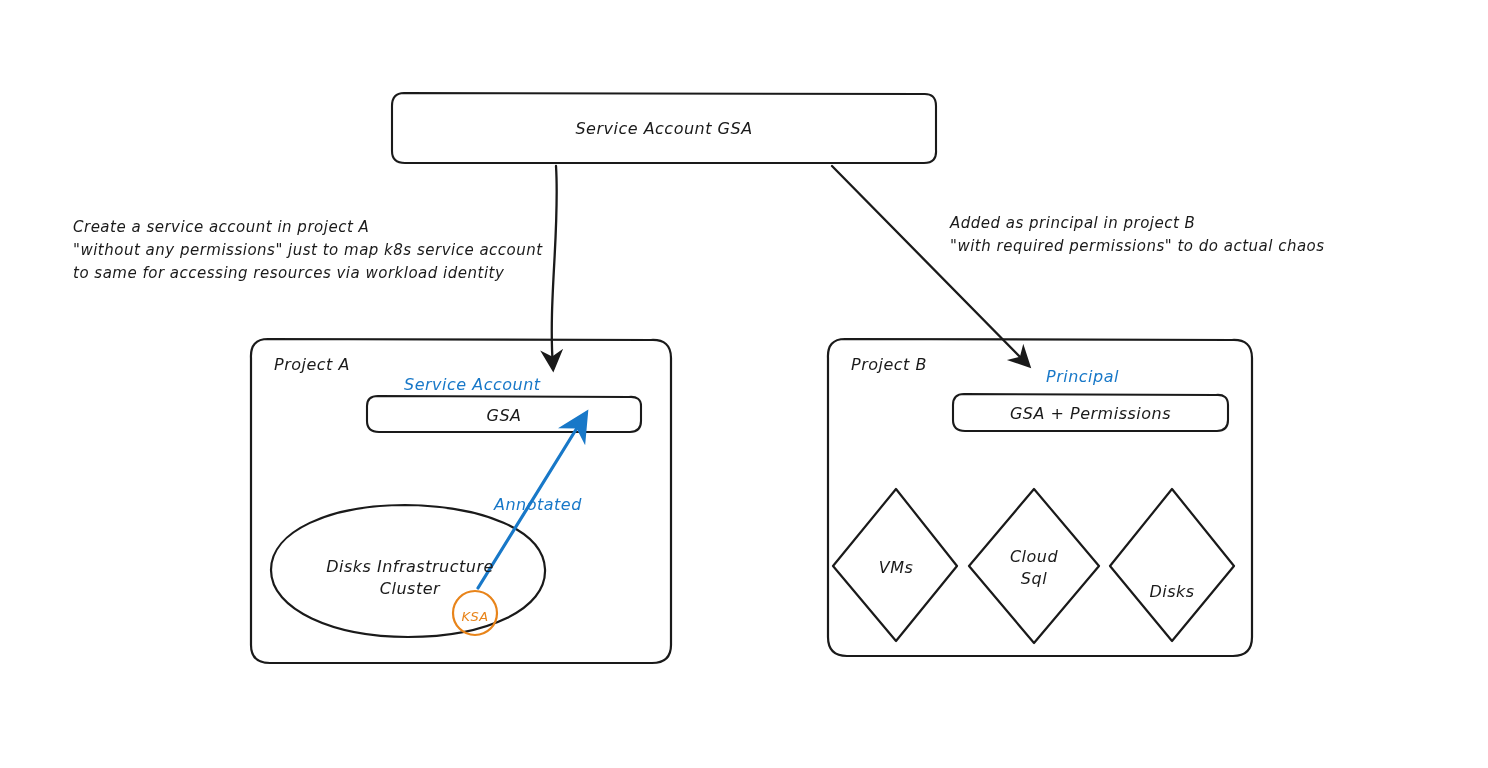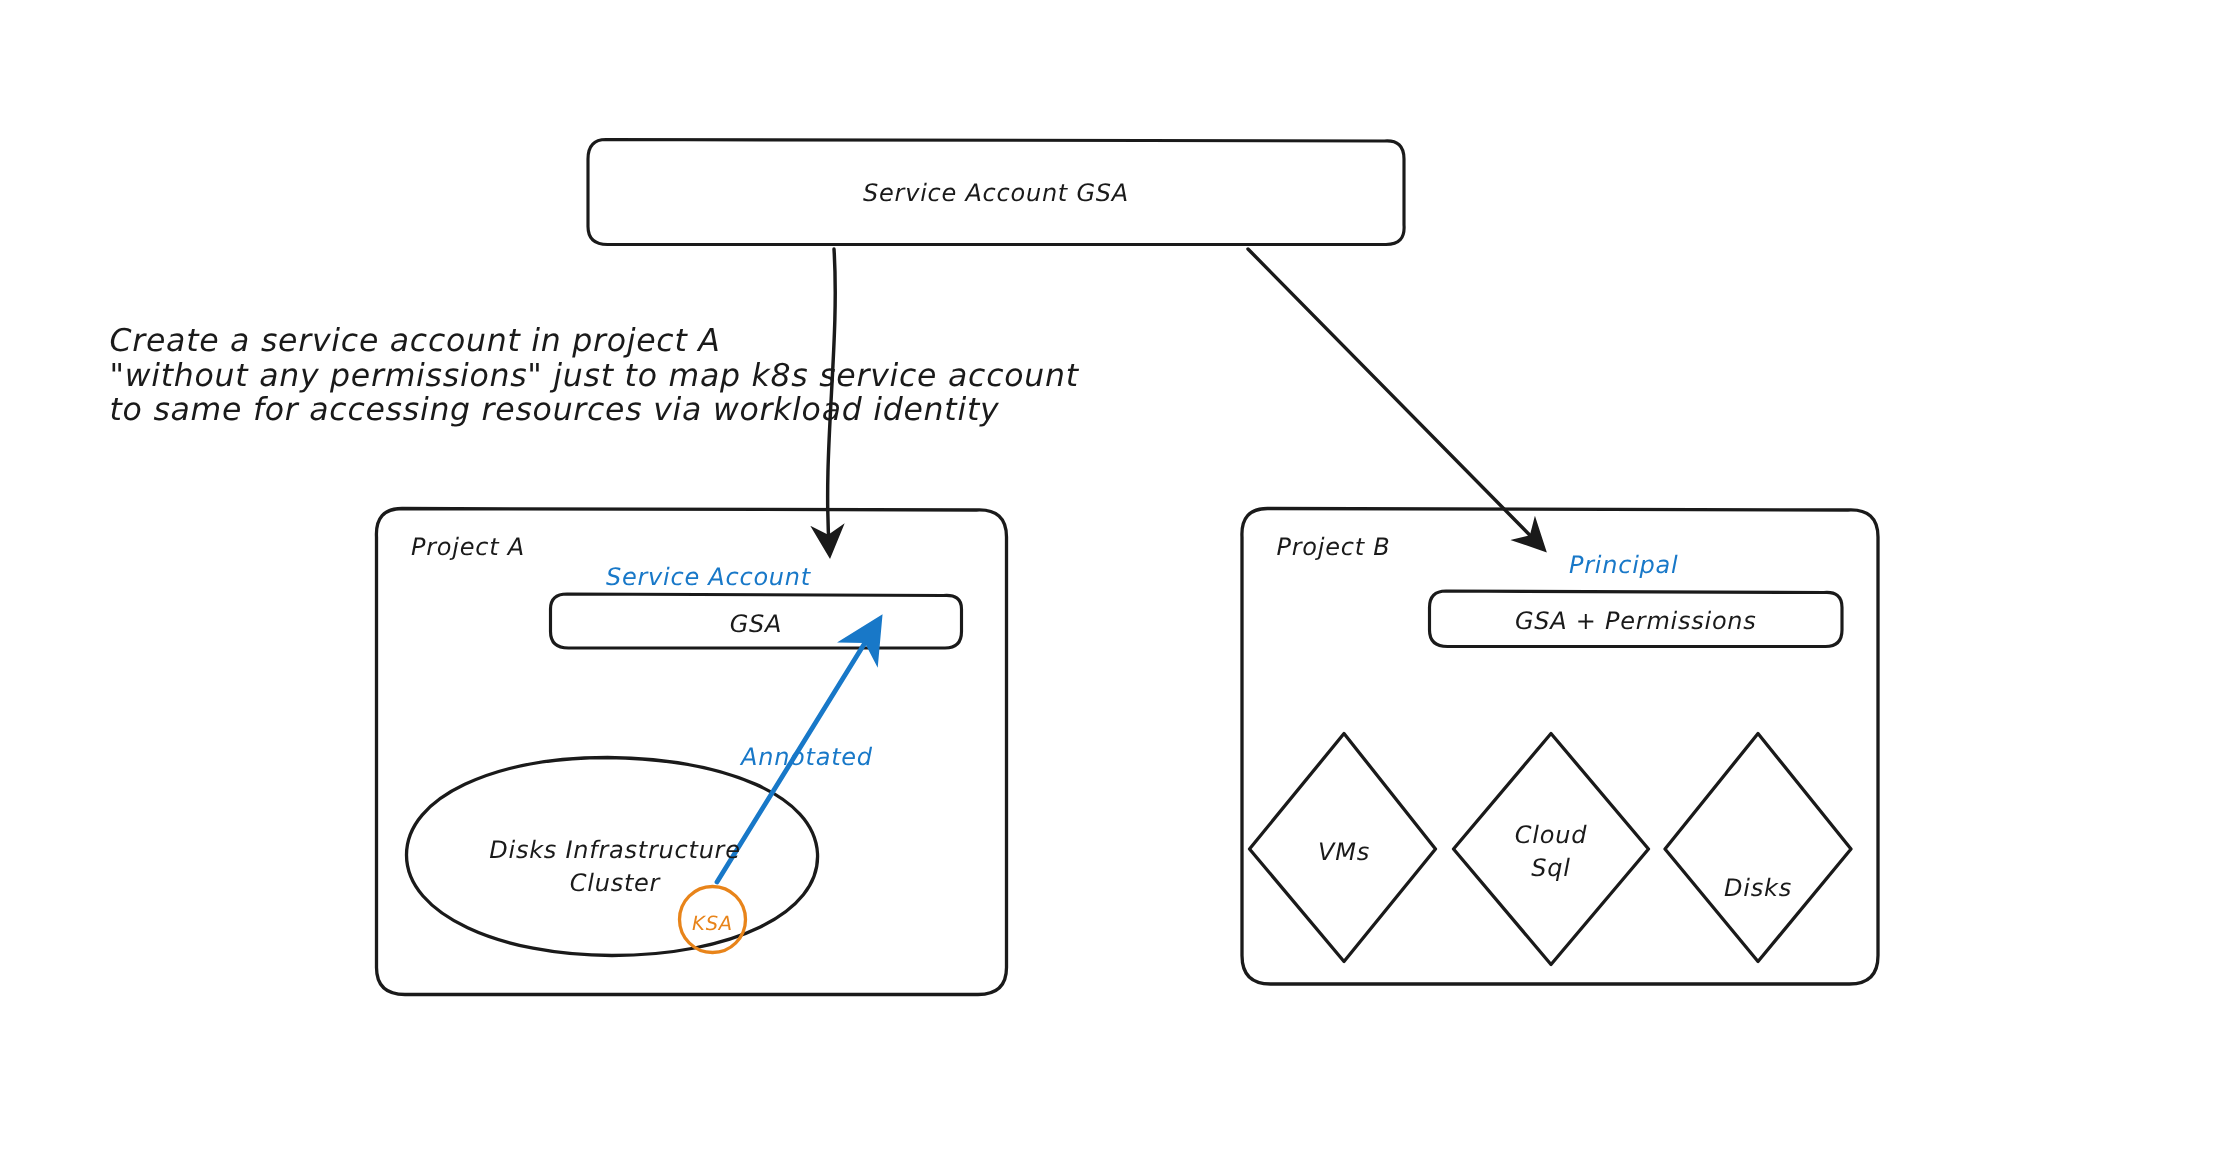--- a/index.html
+++ b/index.html
@@ -35,21 +35,21 @@
     font-size: 15px;
     line-height: 22px;
   }
   .txt.center {
     text-align: center;
   }
   .blue { color: #1878c8; }
   .orange { color: #e8841a; }
   .big { font-size: 16px; }
   .small { font-size: 13px; }
-  .note { font-size: 21px; line-height: 23px; }
+  .note { font-size: 15px; line-height: 23px; }
 </style>
 </head>
 <body>
 
 <div id="canvas">
 
   <svg class="layer" viewBox="0 0 1488 768">
     <defs>
       <marker id="arrowBlack" markerWidth="12" markerHeight="12" refX="8" refY="5" orient="auto">
         <path d="M0,0 L10,5 L0,10 L3,5 Z" fill="#1a1a1a"></path>
@@ -109,20 +109,22 @@
       <path d="M1172 489 L1234 566 L1172 641 L1110 566 Z" fill="none" stroke="#1a1a1a" stroke-width="2.2" stroke-linejoin="round"></path>
     </g>
   </svg>
 
   <div class="txt hand center big" style="left:392px; top:118px; width:544px;">Service Account GSA</div>
 
   <div class="txt hand note" style="left:73px; top:216px; width:520px;">Create a service account in project A
 "without any permissions" just to map k8s service account
 to same for accessing resources via workload identity</div>
 
+  <div class="txt hand note" style="left:950px; top:212px; width:420px;">Added as principal in project B
+"with required permissions" to do actual chaos</div>
 
   <div class="txt hand big" style="left:274px; top:354px;">Project A</div>
 
   <div class="txt hand blue big" style="left:404px; top:374px;">Service Account</div>
 
   <div class="txt hand center big" style="left:367px; top:405px; width:274px;">GSA</div>
 
   <div class="txt hand blue big" style="left:494px; top:494px;">Annotated</div>
 
   <div class="txt hand center big" style="left:300px; top:556px; width:220px;">Disks Infrastructure

